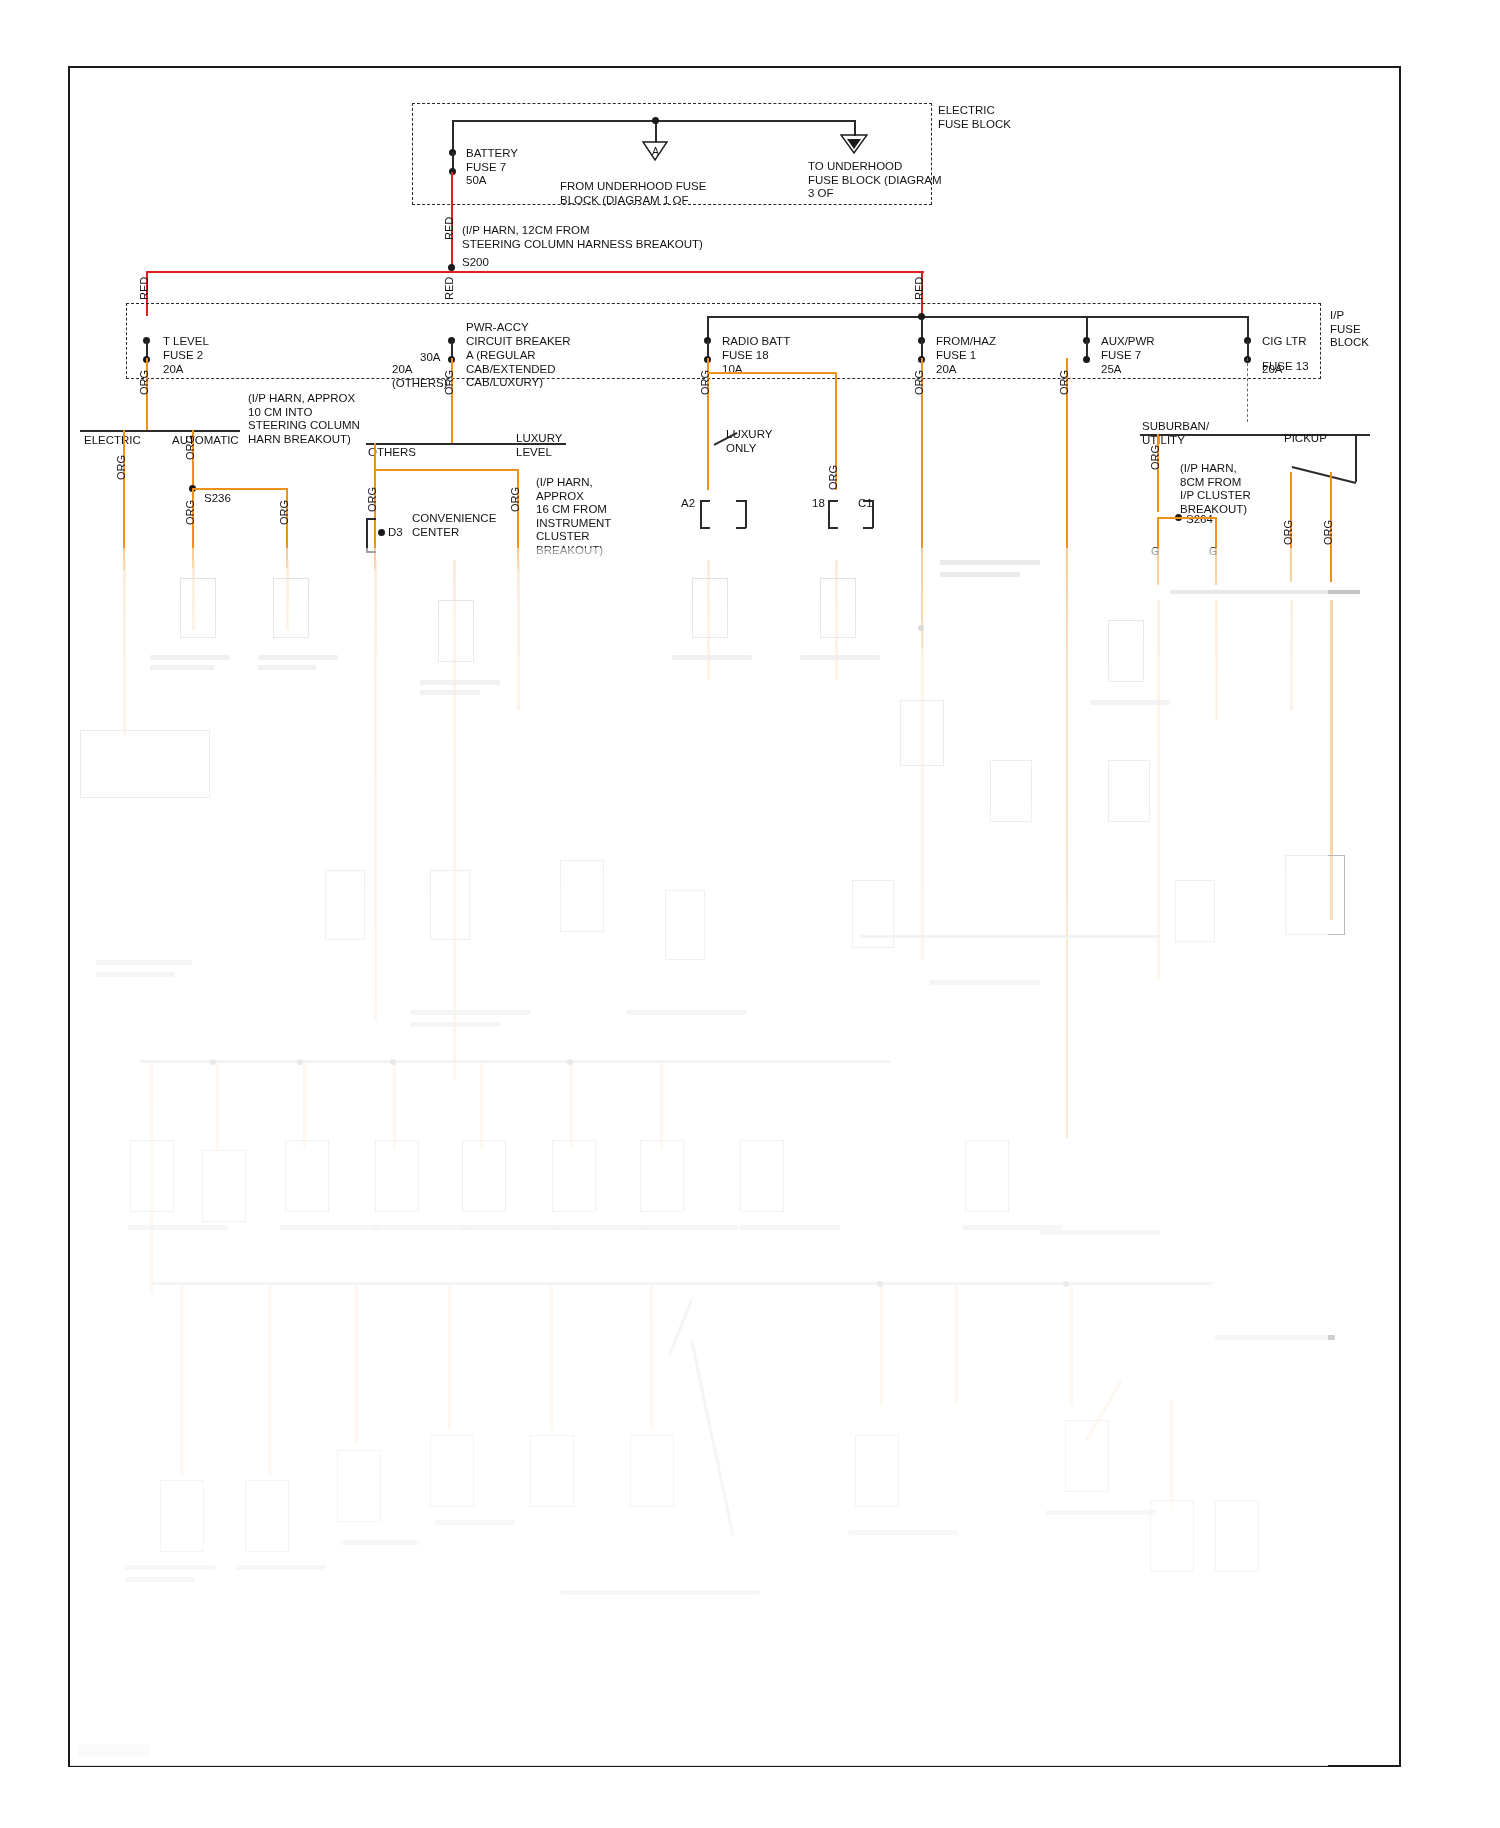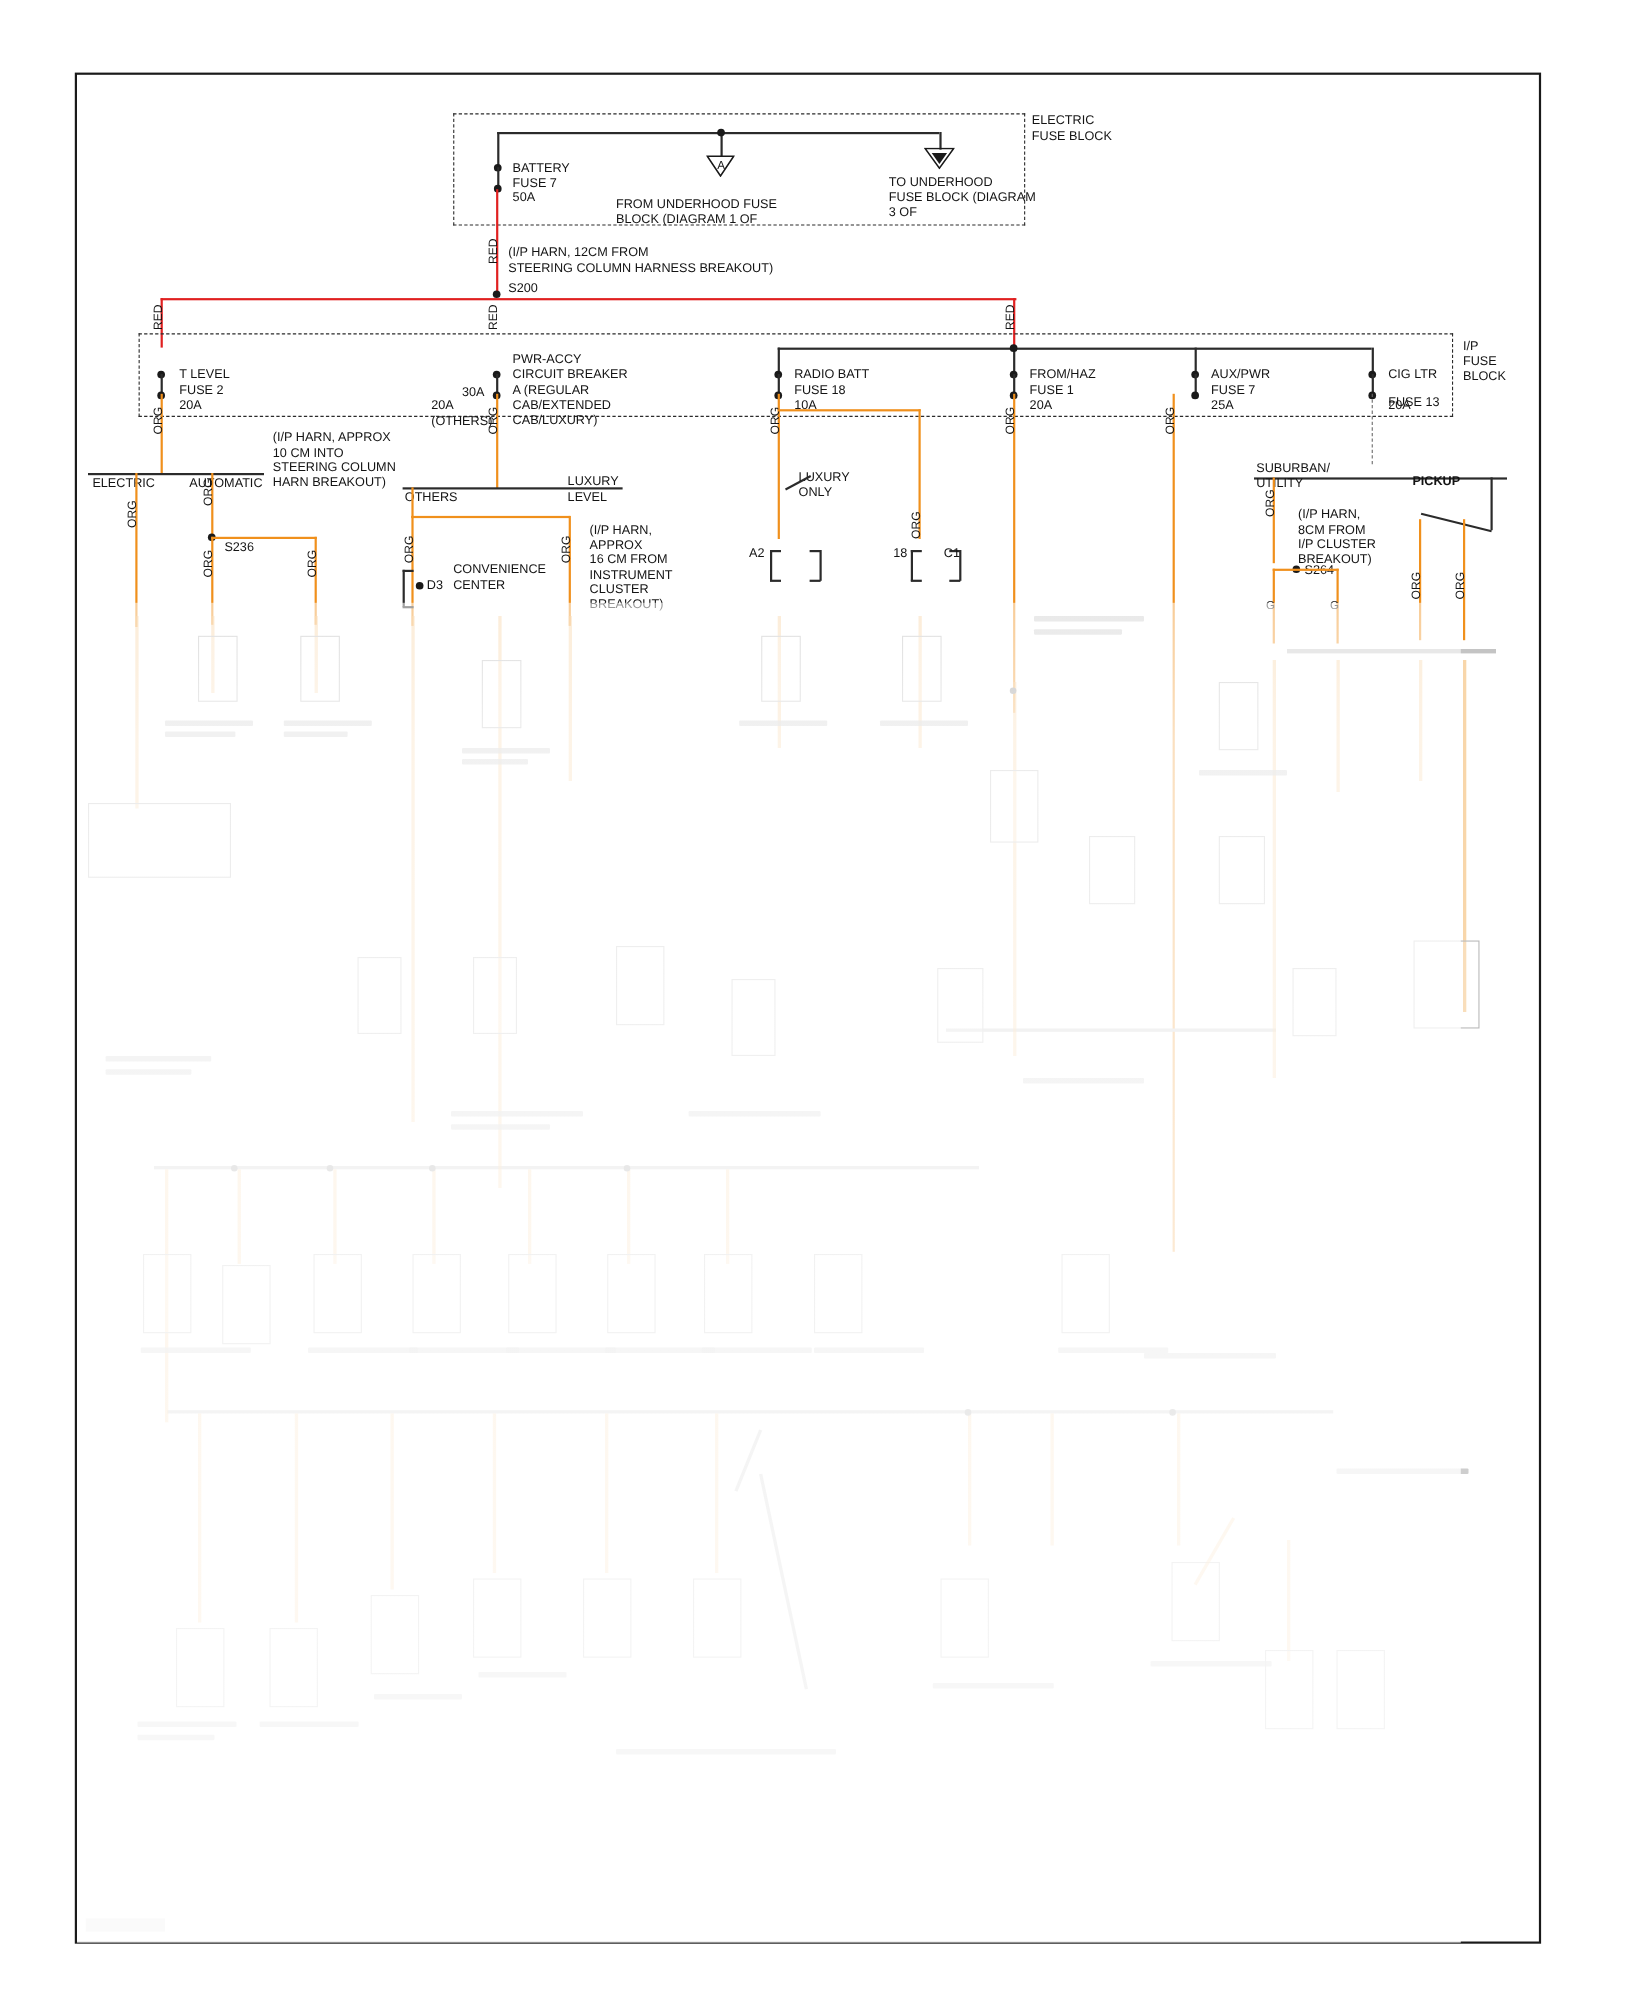--- a/index.html
+++ b/index.html
@@ -330,21 +330,21 @@
   <div class="org-v" style="left:921px; top:358px; height:290px;"></div>
   <div class="vlbl" style="left:913px; top:395px;">ORG</div>
 
   <div class="org-v" style="left:1066px; top:358px; height:780px;"></div>
   <div class="vlbl" style="left:1058px; top:395px;">ORG</div>
 
   <div class="line-v" style="left:1247px; top:358px; height:64px; background:transparent; border-left:1.5px dashed #6b6b6b;"></div>
   <div class="line-h" style="left:1140px; top:434px; width:230px;"></div>
   <div class="lbl" style="left:1142px; top:420px;">SUBURBAN/
 UTILITY</div>
-  <div class="lbl" style="left:1284px; top:432px;font-weight:bold;">PICKUP</div>
+  <div class="lbl" style="left:1284px; top:432px;">PICKUP</div>
 
   <div class="org-v" style="left:1157px; top:434px; height:78px;"></div>
   <div class="vlbl" style="left:1149px; top:470px;">ORG</div>
   <div class="lbl" style="left:1180px; top:462px;">(I/P HARN,
 8CM FROM
 I/P CLUSTER
 BREAKOUT)</div>
   <div class="dot" style="left:1175px; top:514px;"></div>
   <div class="lbl" style="left:1186px; top:513px;">S264</div>
   <div class="org-h" style="left:1157px; top:517px; width:60px;"></div>

